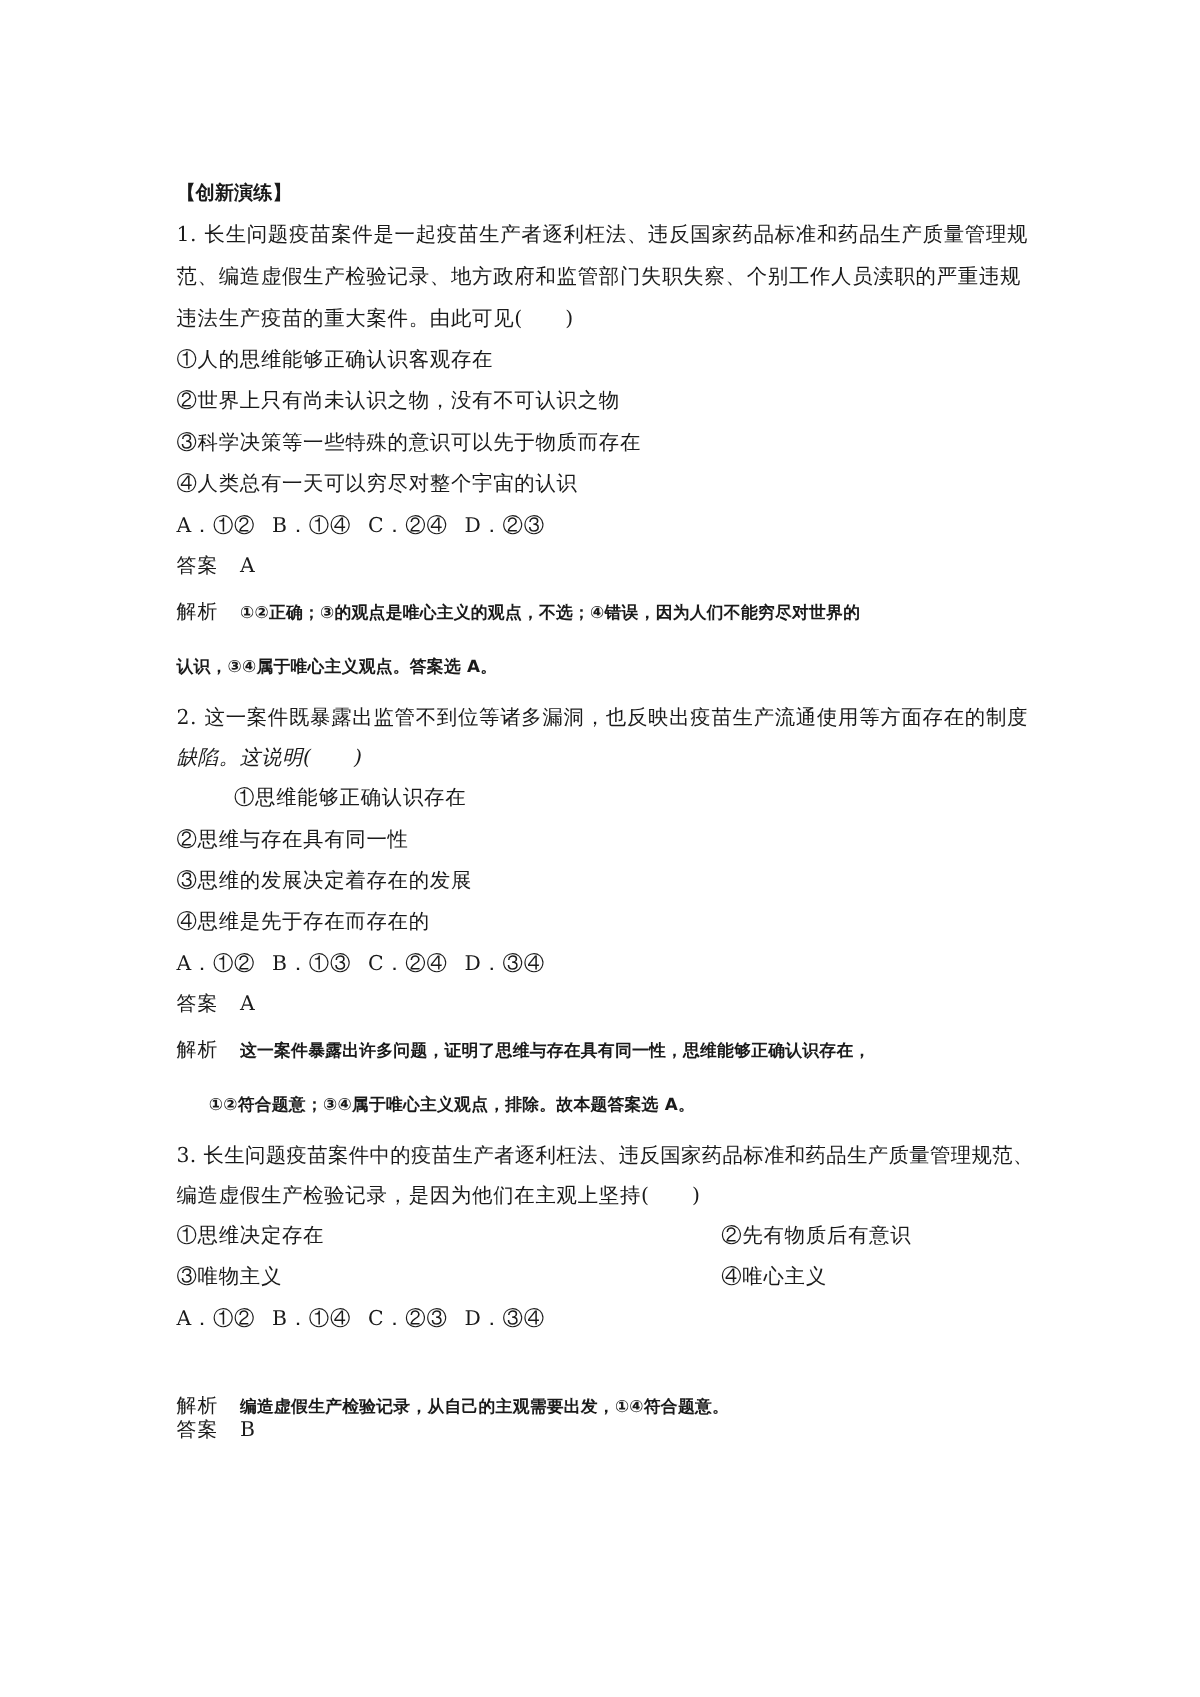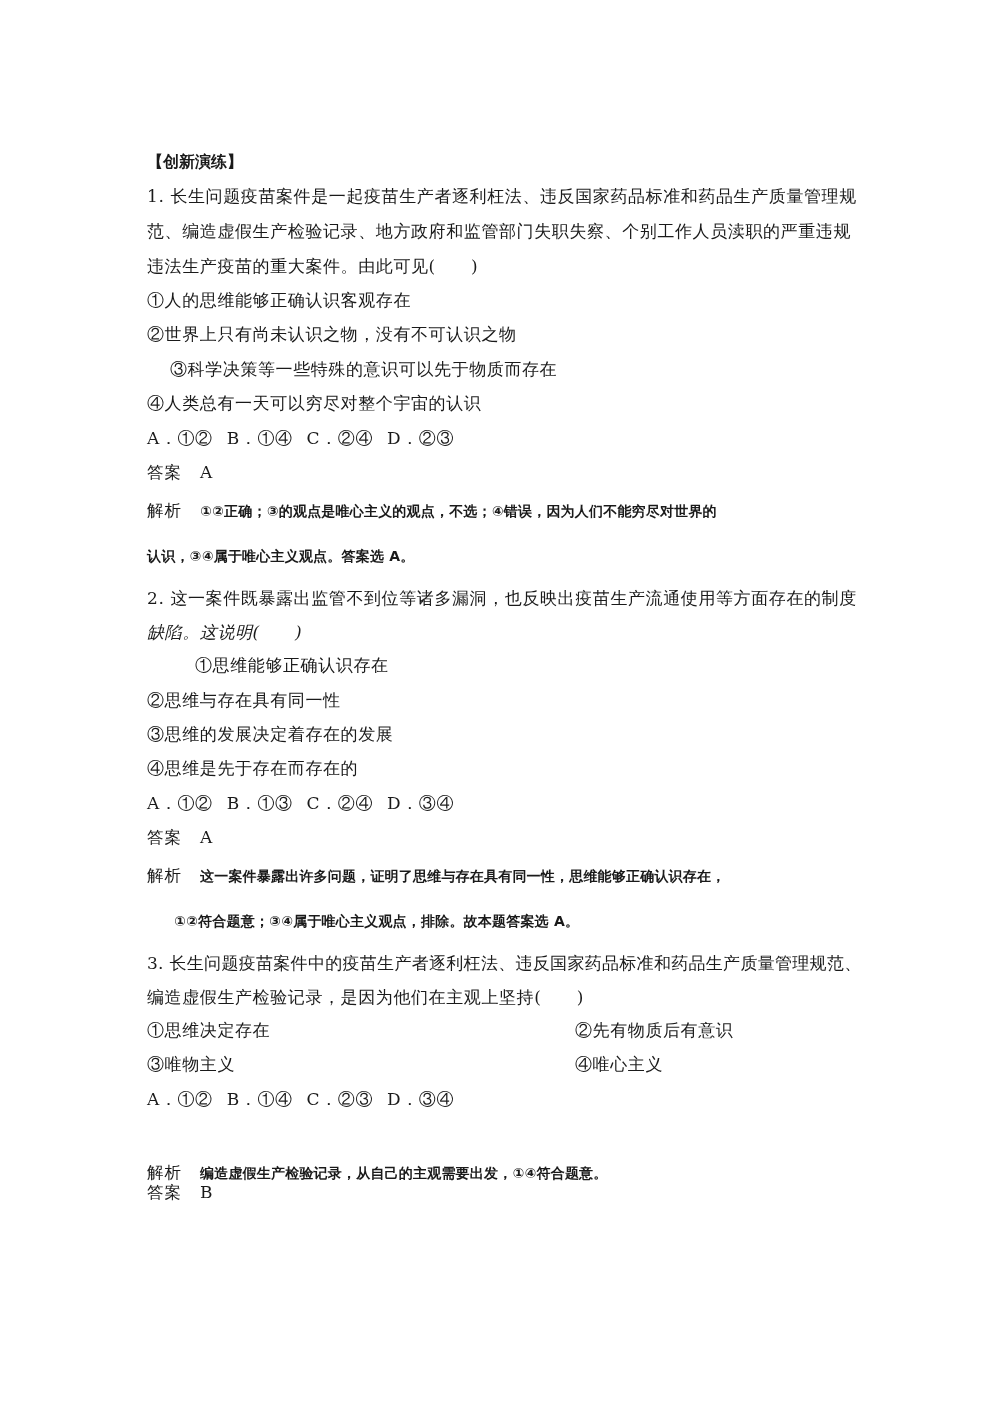--- a/index.html
+++ b/index.html
@@ -10,37 +10,37 @@
   }
   .line {
     position: absolute; left: 147px; white-space: nowrap;
     font-size: 17px; line-height: 22px; height: 22px;
     letter-spacing: 0.6px;
   }
   .heading { font-family: Liberation Serif, serif; font-weight: bold; font-size: 16px; letter-spacing: 0; }
   .sans { font-family: "DejaVu Sans", "Liberation Sans", sans-serif; font-weight: bold; font-size: 14px; letter-spacing: 0.2px; }
   .label { font-family: "DejaVu Sans", "Liberation Sans", sans-serif; font-weight: normal; font-size: 16.5px; letter-spacing: 1px; }
   .gap { display: inline-block; width: 18px; }
-  .col2 { position: absolute; left: 428px; }
+  .col2 { position: absolute; left: 454px; }
   .opt { display: inline-block; margin-right: 14px; }
 </style>
 </head>
 <body>
 
 <div>
 
   <div class="line heading" style="top:151px;">【创新演练】</div>
 
   <div>
     <div class="line" style="top:185px;">1. 长生问题疫苗案件是一起疫苗生产者逐利枉法、违反国家药品标准和药品生产质量管理规</div>
     <div class="line" style="top:220px;">范、编造虚假生产检验记录、地方政府和监管部门失职失察、个别工作人员渎职的严重违规</div>
     <div class="line" style="top:255px;">违法生产疫苗的重大案件。由此可见(　　)</div>
     <div class="line" style="top:289px;">①人的思维能够正确认识客观存在</div>
     <div class="line" style="top:323px;">②世界上只有尚未认识之物，没有不可认识之物</div>
-    <div class="line" style="top:358px;margin-left:23px;">③科学决策等一些特殊的意识可以先于物质而存在</div>
+    <div class="line" style="top:358px;">③科学决策等一些特殊的意识可以先于物质而存在</div>
     <div class="line" style="top:392px;">④人类总有一天可以穷尽对整个宇宙的认识</div>
     <div class="line" style="top:427px;">
       <span class="opt">A．①②</span><span class="opt">B．①④</span><span class="opt">C．②④</span><span class="opt">D．②③</span>
     </div>
     <div class="line" style="top:461px;">
       <span class="label">答案</span><span class="gap"></span><span>A</span>
     </div>
     <div class="line" style="top:499px;">
       <span class="label">解析</span><span class="gap"></span><span class="sans">①②正确；③的观点是唯心主义的观点，不选；④错误，因为人们不能穷尽对世界的</span>
     </div>

